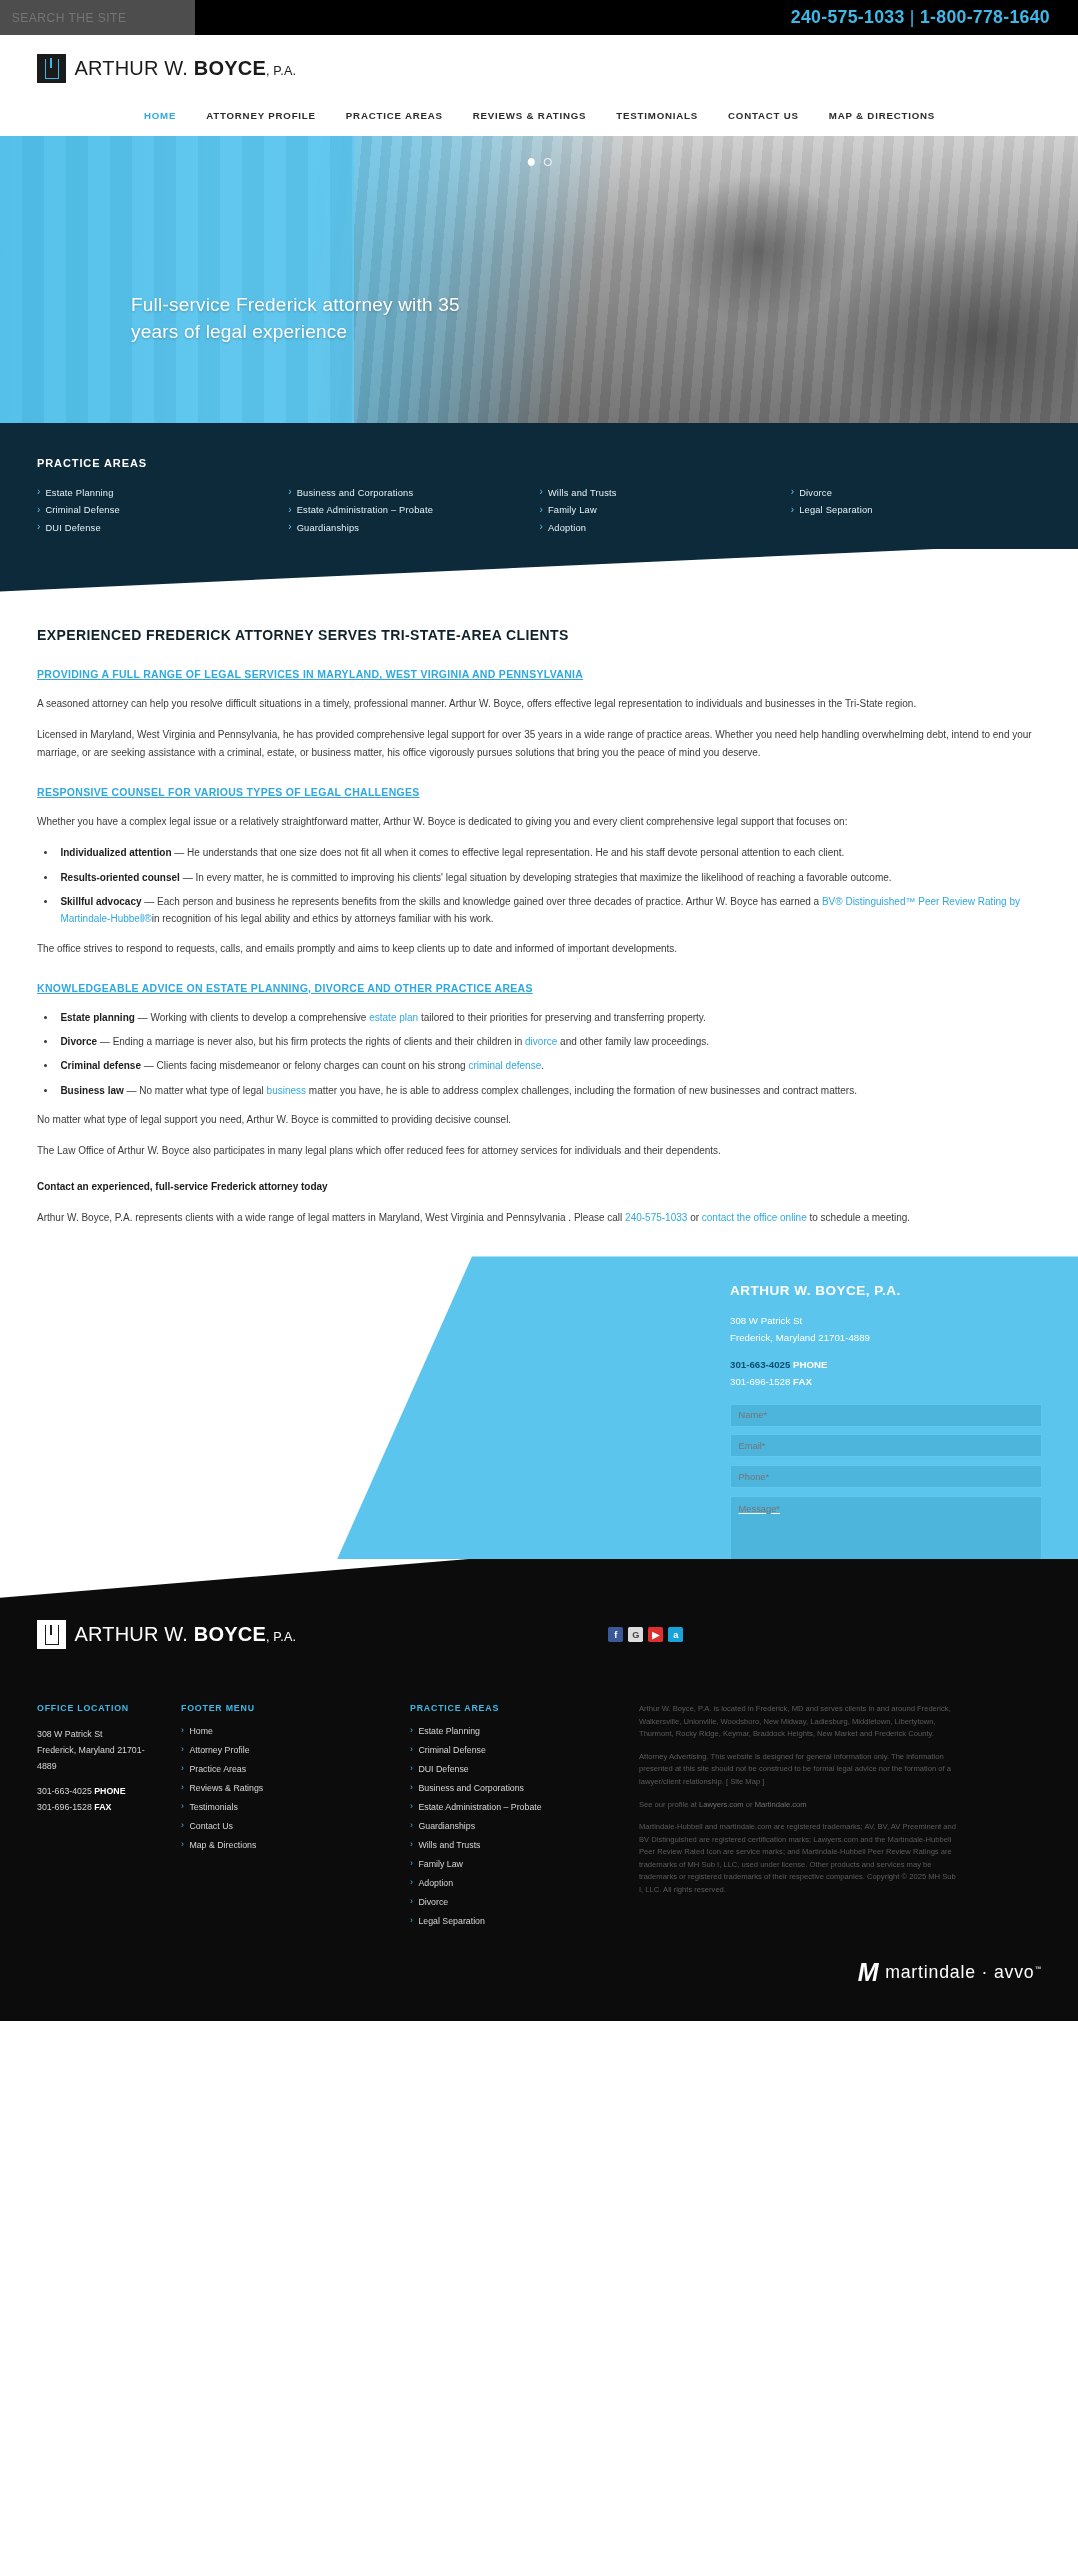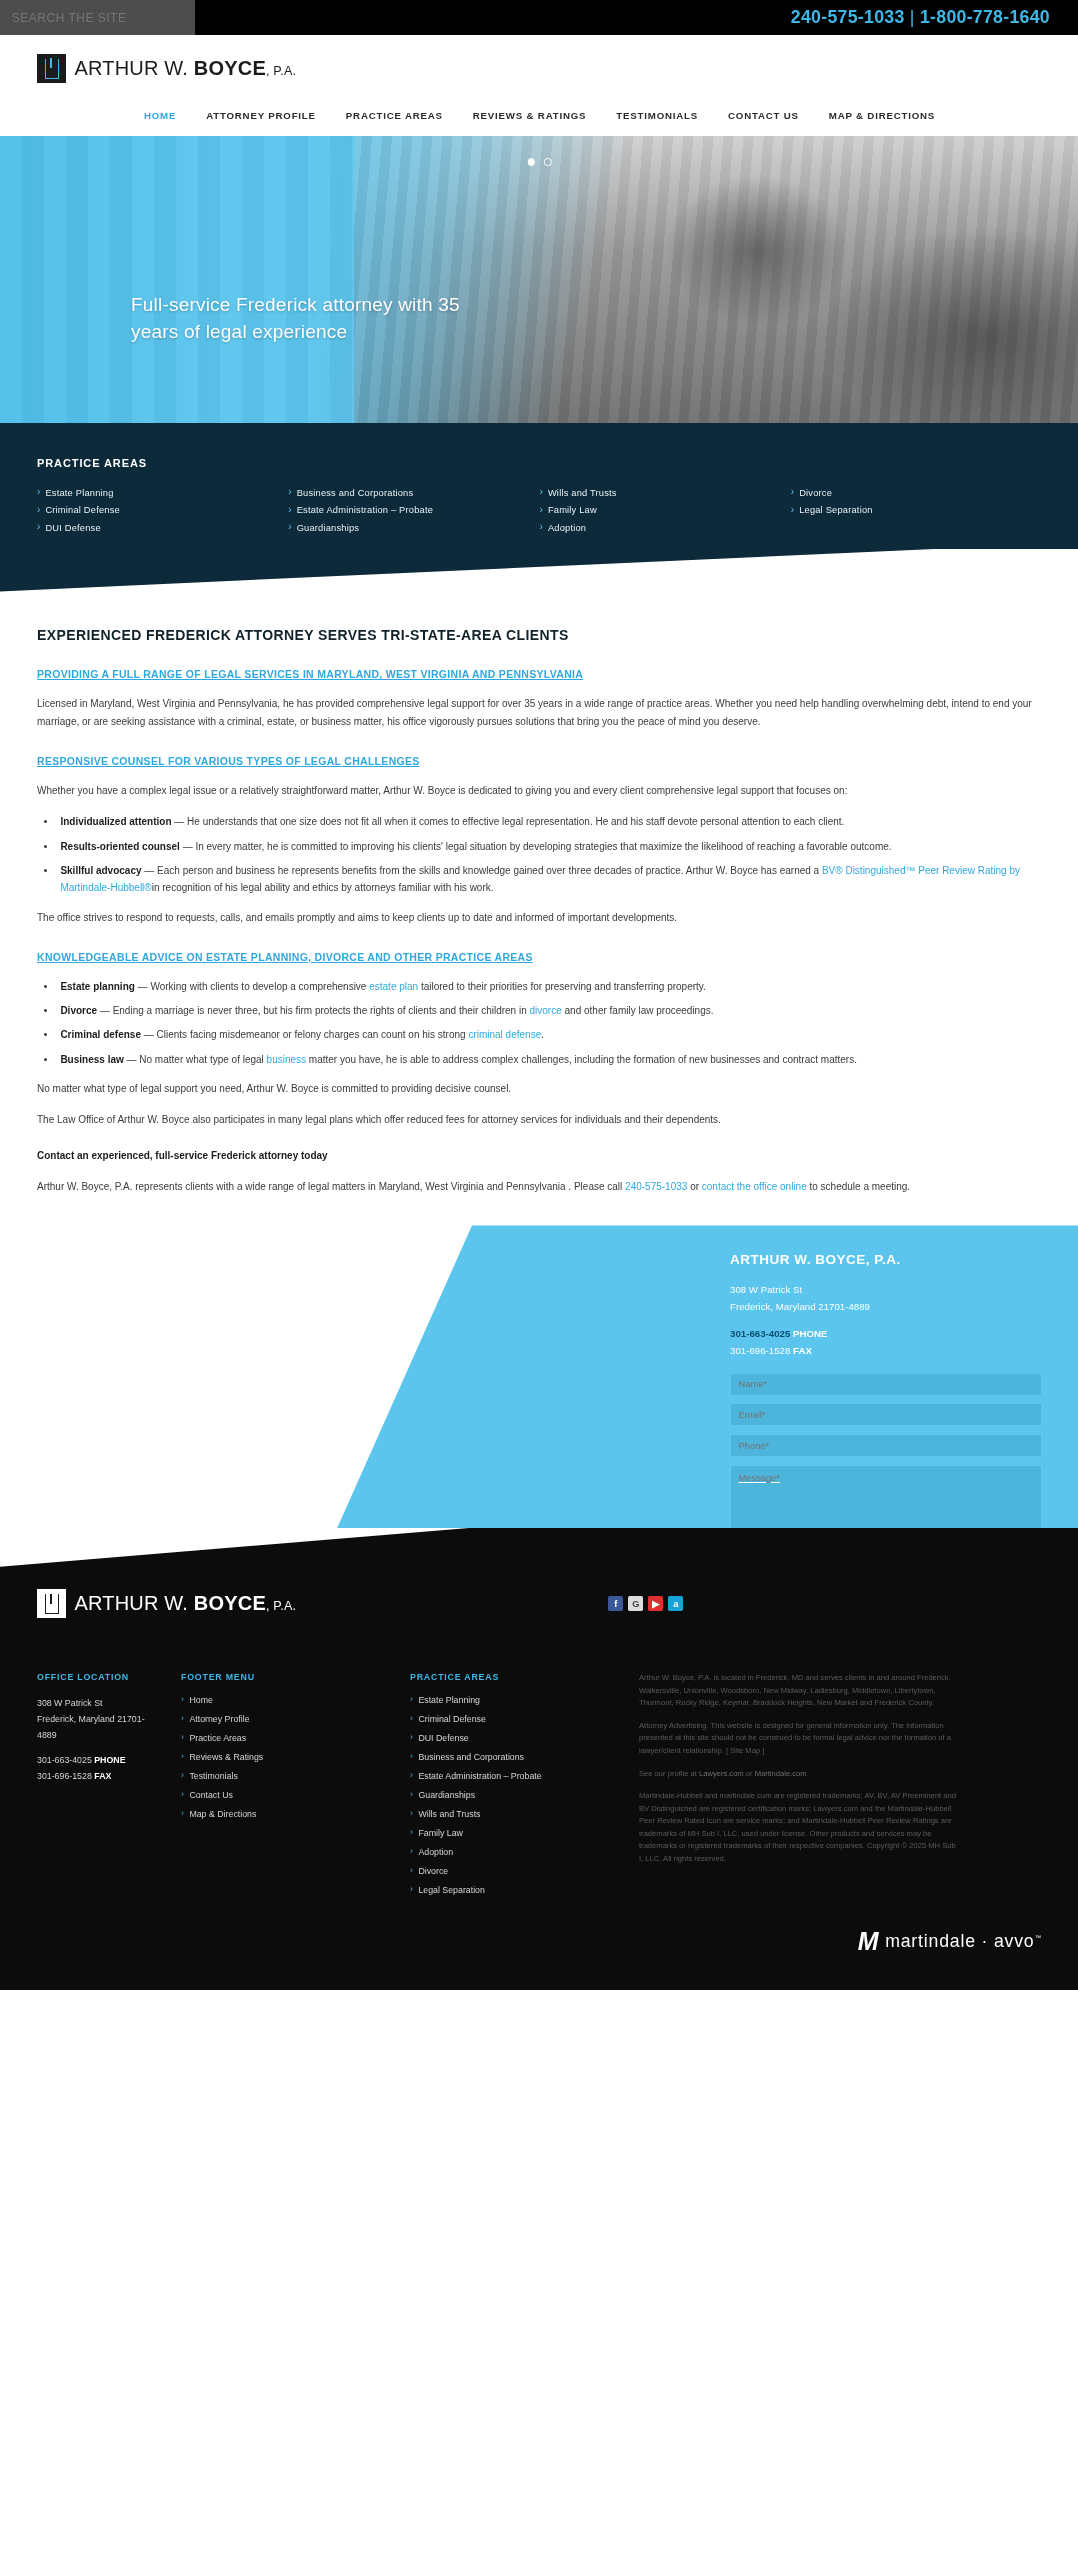--- a/index.html
+++ b/index.html
@@ -499,20 +499,21 @@
           <li>Legal Separation</li>
         </ul>
       </div>
     </div>
     <div class="pa-wedge"></div>
   </div>
 
   <div class="content">
     <h1>EXPERIENCED FREDERICK ATTORNEY SERVES TRI-STATE-AREA CLIENTS</h1>
     <h2>PROVIDING A FULL RANGE OF LEGAL SERVICES IN MARYLAND, WEST VIRGINIA AND PENNSYLVANIA</h2>
+    <p>A seasoned attorney can help you resolve difficult situations in a timely, professional manner. Arthur W. Boyce, offers effective legal representation to individuals and businesses in the Tri-State region.</p>
     <p>Licensed in Maryland, West Virginia and Pennsylvania, he has provided comprehensive legal support for over 35 years in a wide range of practice areas. Whether you need help handling overwhelming debt, intend to end your marriage, or are seeking assistance with a criminal, estate, or business matter, his office vigorously pursues solutions that bring you the peace of mind you deserve.</p>
 
     <h2>RESPONSIVE COUNSEL FOR VARIOUS TYPES OF LEGAL CHALLENGES</h2>
     <p>Whether you have a complex legal issue or a relatively straightforward matter, Arthur W. Boyce is dedicated to giving you and every client comprehensive legal support that focuses on:</p>
     <ul class="body-list">
       <li>
         <strong>Individualized attention</strong><span> — He understands that one size does not fit all when it comes to effective legal representation. He and his staff devote personal attention to each client.</span>
       </li>
       <li>
         <strong>Results-oriented counsel</strong><span> — In every matter, he is committed to improving his clients' legal situation by developing strategies that maximize the likelihood of reaching a favorable outcome.</span>
@@ -522,21 +523,21 @@
       </li>
     </ul>
     <p>The office strives to respond to requests, calls, and emails promptly and aims to keep clients up to date and informed of important developments.</p>
 
     <h2>KNOWLEDGEABLE ADVICE ON ESTATE PLANNING, DIVORCE AND OTHER PRACTICE AREAS</h2>
     <ul class="body-list">
       <li>
         <strong>Estate planning</strong><span> — Working with clients to develop a comprehensive </span><a href="#">estate plan</a><span> tailored to their priorities for preserving and transferring property.</span>
       </li>
       <li>
-        <strong>Divorce</strong><span> — Ending a marriage is never three, but his firm protects the rights of clients and their children in </span><a href="#">divorce</a><span> and other family law proceedings.</span>
+        <strong>Divorce</strong><span> — Ending a marriage is never also, but his firm protects the rights of clients and their children in </span><a href="#">divorce</a><span> and other family law proceedings.</span>
       </li>
       <li>
         <strong>Criminal defense</strong><span> — Clients facing misdemeanor or felony charges can count on his strong </span><a href="#">criminal defense</a><span>.</span>
       </li>
       <li>
         <strong>Business law</strong><span> — No matter what type of legal </span><a href="#">business</a><span> matter you have, he is able to address complex challenges, including the formation of new businesses and contract matters.</span>
       </li>
     </ul>
     <p>No matter what type of legal support you need, Arthur W. Boyce is committed to providing decisive counsel.</p>
     <p>The Law Office of Arthur W. Boyce also participates in many legal plans which offer reduced fees for attorney services for individuals and their dependents.</p>

